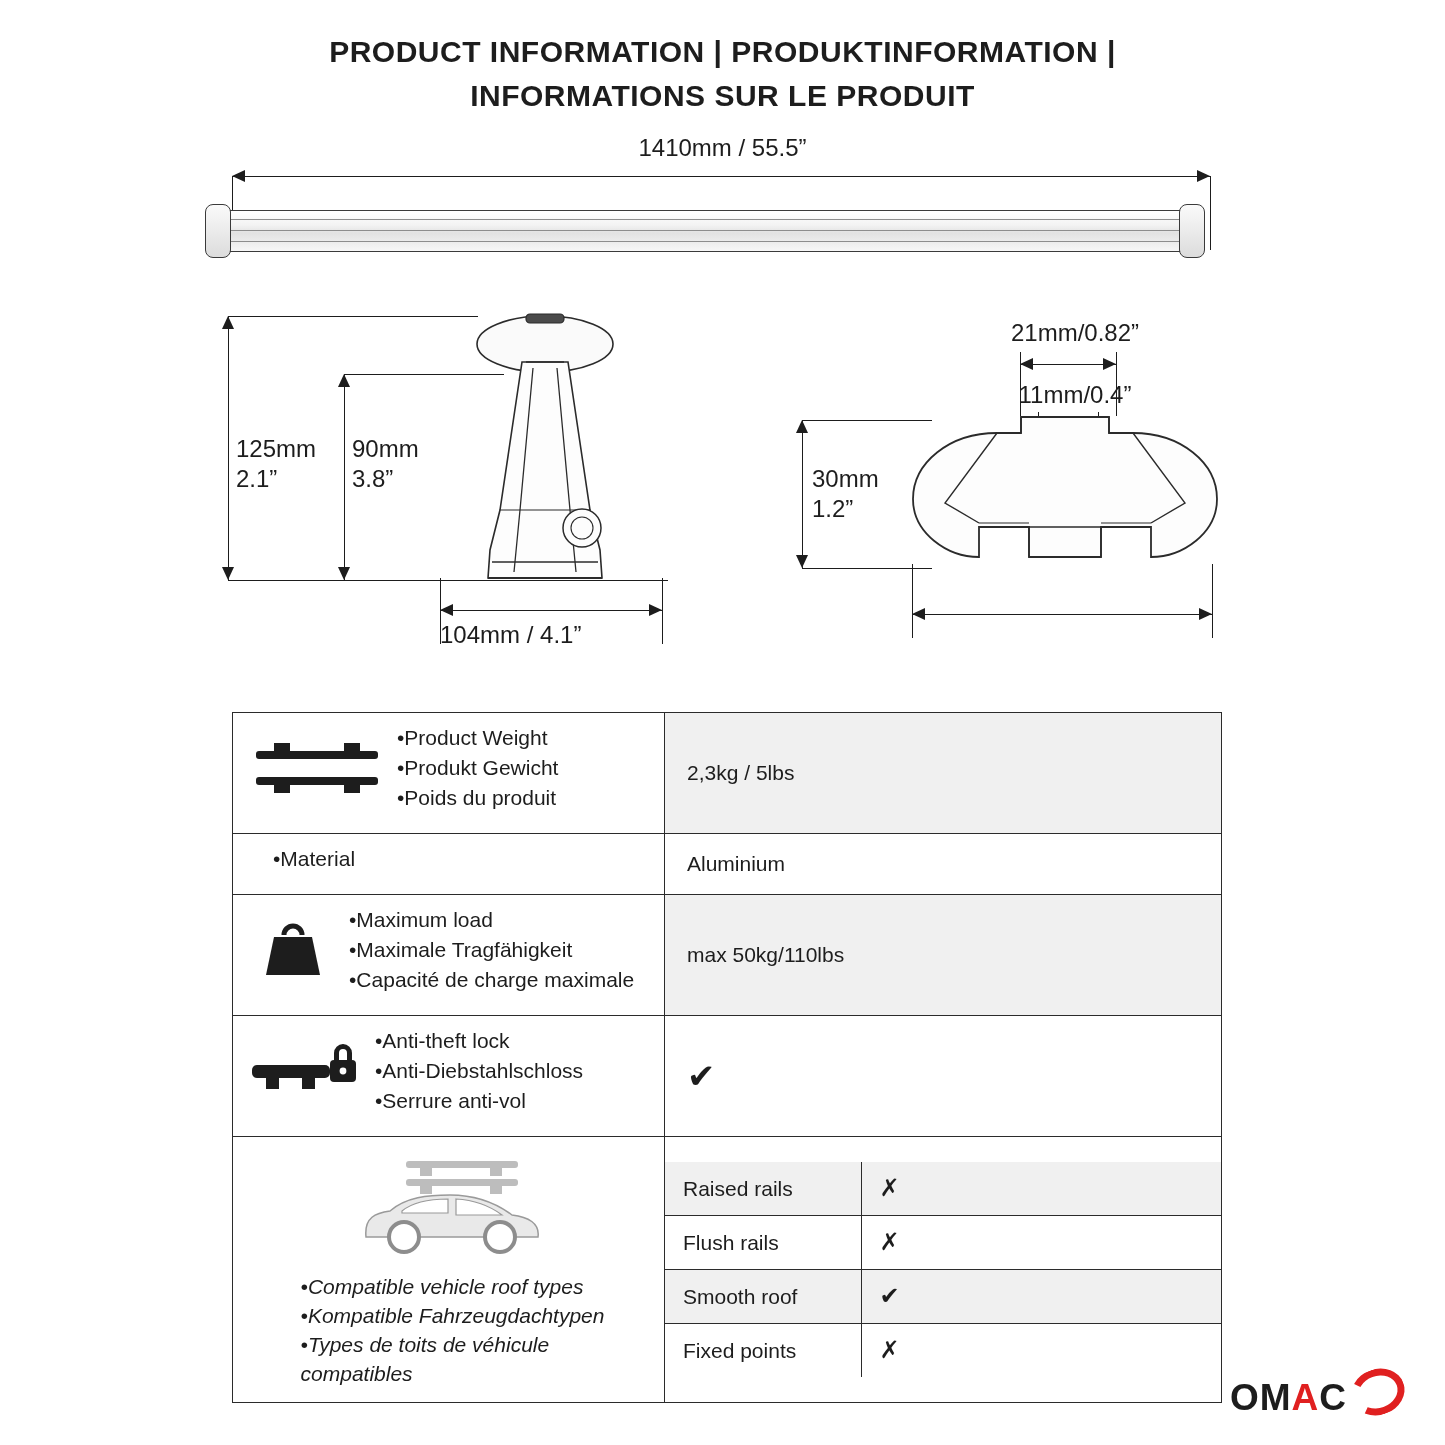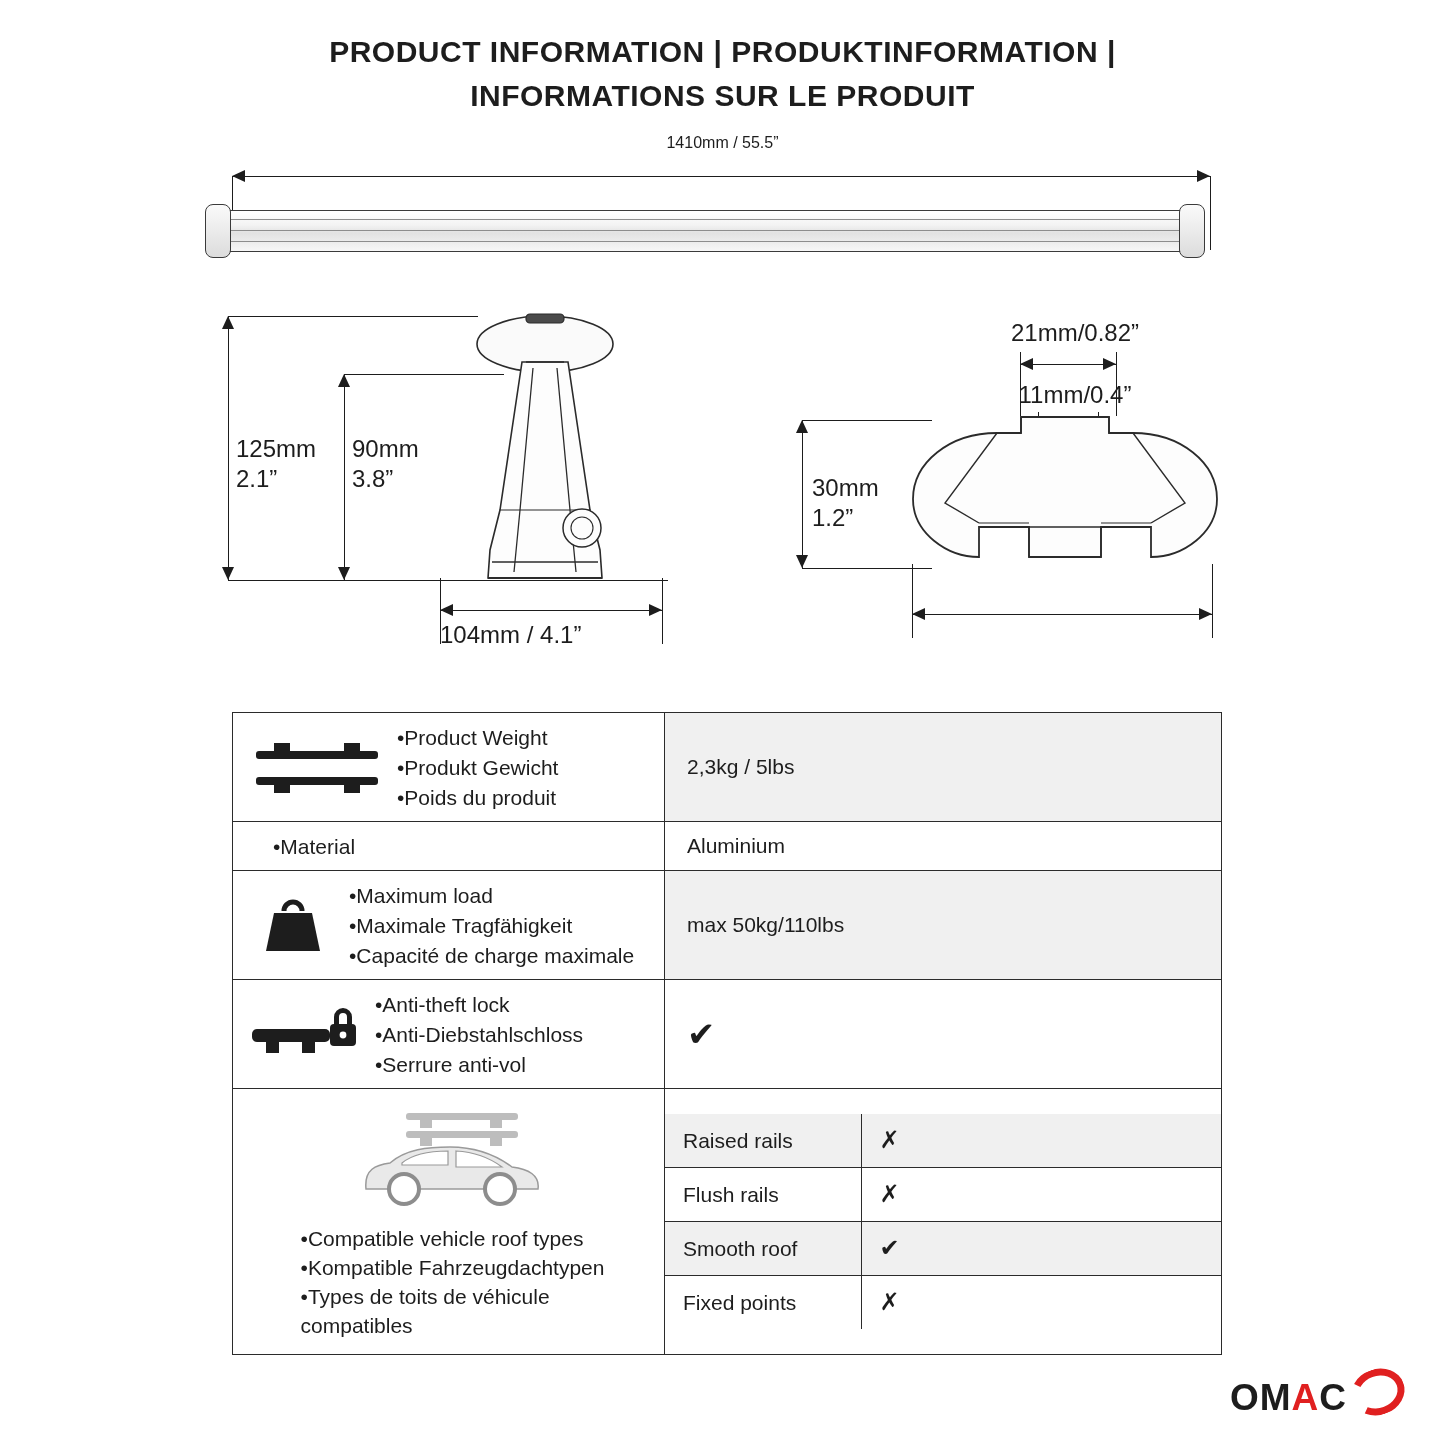--- a/index.html
+++ b/index.html
@@ -30,21 +30,21 @@
   #top-bar-section {
     position: relative;
     margin-top: 16px;
     height: 160px;
   }
   #top-length-label {
     position: absolute;
     left: 0; right: 0;
     top: 0;
     text-align: center;
-    font-size: 16px;
+    font-size: 24px;
   }
   .dim-line-h {
     position: absolute;
     height: 1px;
     background: #1d1d1d;
   }
   .arrow-l, .arrow-r {
     position: absolute;
     width: 0; height: 0;
     border-top: 6px solid transparent;
@@ -135,21 +135,21 @@
     border: 1.6px solid #2b2b2b;
     border-collapse: collapse;
   }
   #spec-table td {
     border: 1.4px solid #2b2b2b;
     vertical-align: middle;
     font-size: 21px;
   }
   .cell-left {
     width: 432px;
-    padding: 10px 12px 8px 14px;
+    padding: 10px 12px 20px 14px;
   }
   .cell-right {
     padding: 10px 0 10px 22px;
     background: #f0f0f0;
   }
   .cell-right.white { background: #ffffff; }
   .bullets { line-height: 30px; }
   .bullets div { white-space: nowrap; }
   .row-icon-flex {
     display: flex;
@@ -284,21 +284,21 @@
   <div class="arrow-l" style="left:1038px; top:114px;"></div>
   <div class="arrow-r" style="left:1085px; top:114px;"></div>
   <div class="tick-v" style="left:1038px; top:110px; height:22px;"></div>
   <div class="tick-v" style="left:1098px; top:110px; height:22px;"></div>
 
   <div class="dim-line-v" style="left:802px; top:118px; height:148px;"></div>
   <div class="arrow-up" style="left:796px; top:118px;"></div>
   <div class="arrow-dn" style="left:796px; top:253px;"></div>
   <div class="tick-h" style="left:802px; top:118px; width:130px;"></div>
   <div class="tick-h" style="left:802px; top:266px; width:130px;"></div>
-  <div class="dim-text" style="left:812px; top:171px; width:120px;">30mm
+  <div class="dim-text" style="left:812px; top:162px; width:120px;">30mm
 1.2”</div>
 
   <div id="profile-art">
     <svg width="320" height="160" viewBox="0 0 320 160">
       <path d="M116 10 L204 10 L204 26 L228 26 C276 26 312 56 312 92 C312 126 278 150 246 150 L246 120 L196 120 L196 150 L124 150 L124 120 L74 120 L74 150 C42 150 8 126 8 92 C8 56 44 26 92 26 L116 26 Z" fill="#fdfdfd" stroke="#2b2b2b" stroke-width="1.8"></path>
       <path d="M116 10 L116 26 M204 10 L204 26" stroke="#2b2b2b" stroke-width="1.4"></path>
       <path d="M92 26 L40 96 L74 116" fill="none" stroke="#2b2b2b" stroke-width="1.4"></path>
       <path d="M228 26 L280 96 L246 116" fill="none" stroke="#2b2b2b" stroke-width="1.4"></path>
       <path d="M124 120 L124 150 M196 120 L196 150" stroke="#2b2b2b" stroke-width="1.3"></path>
       <path d="M124 120 L196 120" stroke="#2b2b2b" stroke-width="1.3"></path>
@@ -387,21 +387,21 @@
         </div>
       </div>
     </td>
     <td class="cell-right white" colspan="2">
       <span class="check">✔</span>
     </td>
   </tr>
 
   <tr>
     <td class="cell-left" style="padding:14px 8px 14px 10px;">
-      <div style="display:flex;flex-direction:column;align-items:center;gap:6px;">
+      <div style="display:flex;flex-direction:column;align-items:center;gap:6px;font-style:italic;">
         <div>
           <svg width="200" height="110" viewBox="0 0 200 110">
             <rect x="56" y="10" width="112" height="7" rx="3" fill="#bdbdbd"></rect>
             <rect x="70" y="17" width="12" height="8" fill="#bdbdbd"></rect>
             <rect x="140" y="17" width="12" height="8" fill="#bdbdbd"></rect>
             <rect x="56" y="28" width="112" height="7" rx="3" fill="#bdbdbd"></rect>
             <rect x="70" y="35" width="12" height="8" fill="#bdbdbd"></rect>
             <rect x="140" y="35" width="12" height="8" fill="#bdbdbd"></rect>
             <path d="M16 86 C14 66 26 62 40 60 C56 46 78 44 100 44 C126 44 146 52 162 64 C178 66 190 72 188 86 Z" fill="#e9e9e9" stroke="#9a9a9a" stroke-width="1.5"></path>
             <path d="M52 60 C64 50 82 48 98 48 L98 62 L52 62 Z" fill="#ffffff" stroke="#9a9a9a" stroke-width="1.2"></path>

